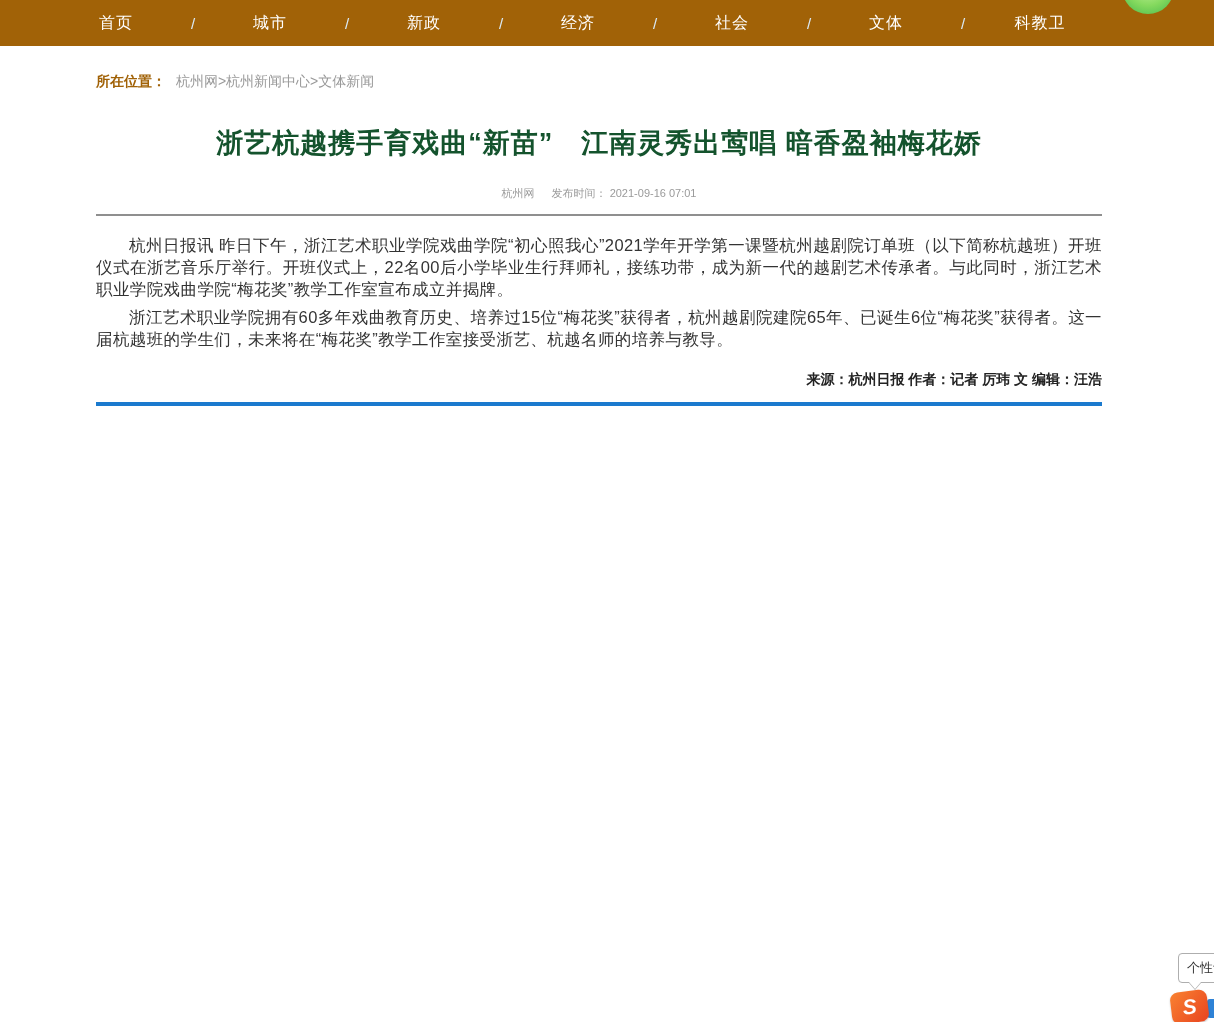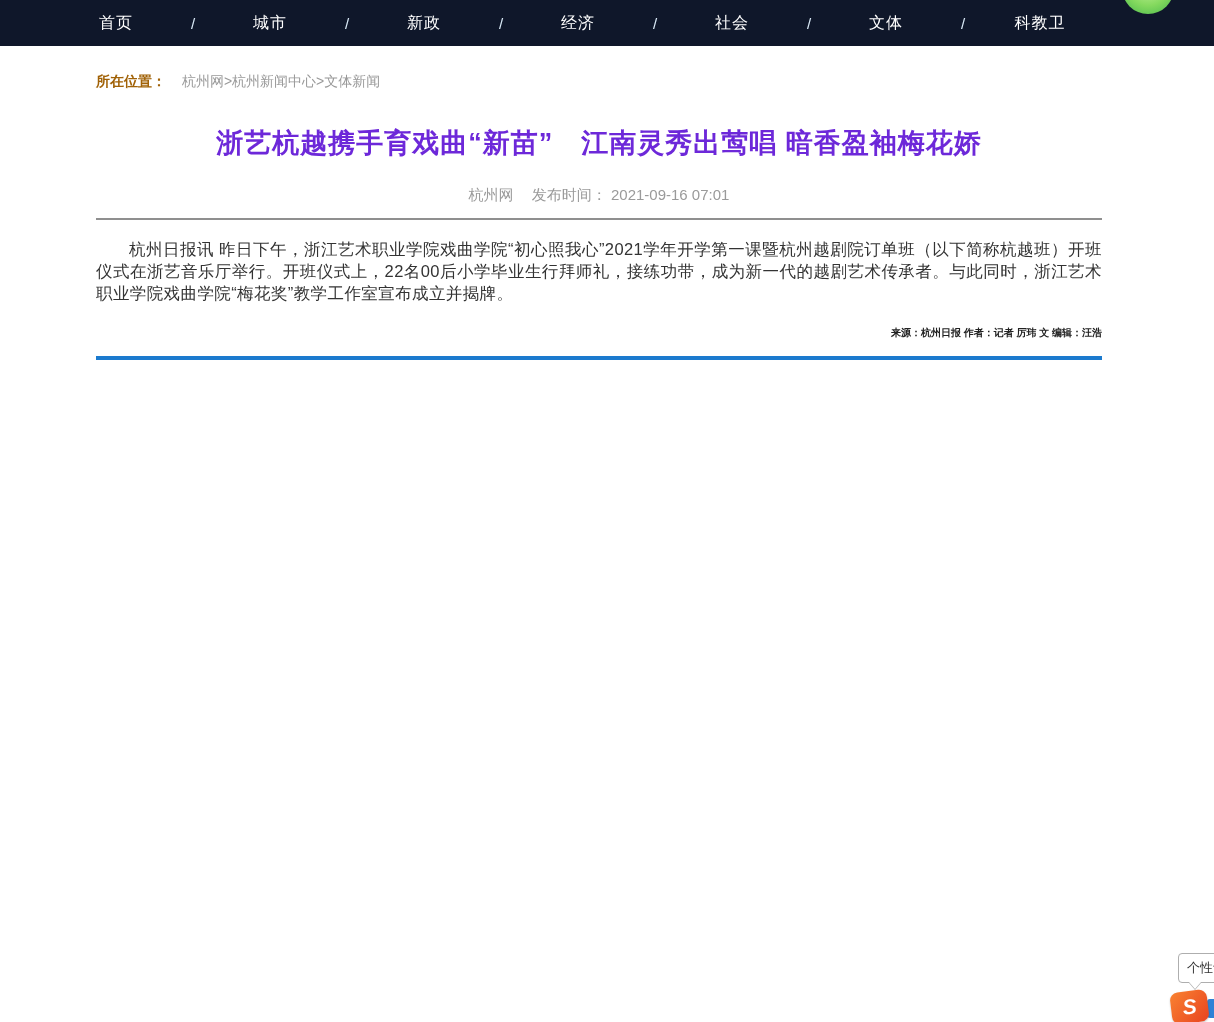--- a/index.html
+++ b/index.html
@@ -9,21 +9,21 @@
     width:1214px; height:1022px;
     overflow:hidden;
     background:#ffffff;
     font-family:"Liberation Sans","DejaVu Sans",sans-serif;
     color:#333;
   }
   
   .topnav {
     position:relative;
     width:1214px; height:46px;
-    background:#0f172a;
+    background:#a16207;
     display:flex; align-items:center;
     padding-left:70px;
     z-index:5;
   }
   .nav-item {
     width:92px; text-align:center;
     color:#ffffff; font-size:16px;
     text-decoration:none; cursor:pointer;
     letter-spacing:1px;
   }
@@ -41,34 +41,34 @@
     cursor:pointer;
   }
   
   .content {
     width:1006px;
     margin-left:96px;
     padding-top:26px;
   }
   .breadcrumb { font-size:14px; line-height:18px; }
   .bc-label { color:#a16207; font-weight:bold; }
-  .bc-path  { color:#999; margin-left:12px; cursor:pointer; }
+  .bc-path  { color:#999; margin-left:6px; cursor:pointer; }
   .title {
     margin-top:36px;
     text-align:center;
     font-size:27px;
     font-weight:bold;
-    color:#6d28d9;
+    color:#14532d;
     letter-spacing:1px;
     line-height:34px;
   }
   .meta {
     margin-top:26px;
     text-align:center;
-    font-size:15px;
+    font-size:11px;
     color:#9a9a9a;
   }
   .meta .m-src { margin-right:14px; }
   .divider {
     margin-top:13px;
     border-top:2px solid #8f8f8f;
     height:0;
   }
   .body-text { margin-top:18px; }
   .body-text p {
@@ -76,21 +76,21 @@
     line-height:22px;
     color:#333;
     text-align:justify;
     text-indent:2em;
     margin-bottom:6px;
     letter-spacing:0.4px;
   }
   .attribution {
     margin-top:14px;
     text-align:right;
-    font-size:10px;
+    font-size:14px;
     font-weight:bold;
     color:#222;
     line-height:30px;
   }
   .blue-divider {
     margin-top:8px;
     height:4px;
     background:#1b7ace;
   }
   .footer { padding-top:26px; text-align:center; }
@@ -174,20 +174,21 @@
   <div class="meta">
     <span class="m-src">杭州网</span>
     <span class="m-lbl">发布时间：</span>
     <span class="m-time">2021-09-16 07:01</span>
   </div>
 
   <div class="divider"></div>
 
   <div class="body-text">
     <p>杭州日报讯 昨日下午，浙江艺术职业学院戏曲学院“初心照我心”2021学年开学第一课暨杭州越剧院订单班（以下简称杭越班）开班仪式在浙艺音乐厅举行。开班仪式上，22名00后小学毕业生行拜师礼，接练功带，成为新一代的越剧艺术传承者。与此同时，浙江艺术职业学院戏曲学院“梅花奖”教学工作室宣布成立并揭牌。</p>
+    <p>浙江艺术职业学院拥有60多年戏曲教育历史、培养过15位“梅花奖”获得者，杭州越剧院建院65年、已诞生6位“梅花奖”获得者。这一届杭越班的学生们，未来将在“梅花奖”教学工作室接受浙艺、杭越名师的培养与教导。</p>
   </div>
 
   <div class="attribution">来源：杭州日报  作者：记者 厉玮 文  编辑：汪浩</div>
 
   <div class="blue-divider"></div>
 
   <div class="footer">
     
     
   </div>

